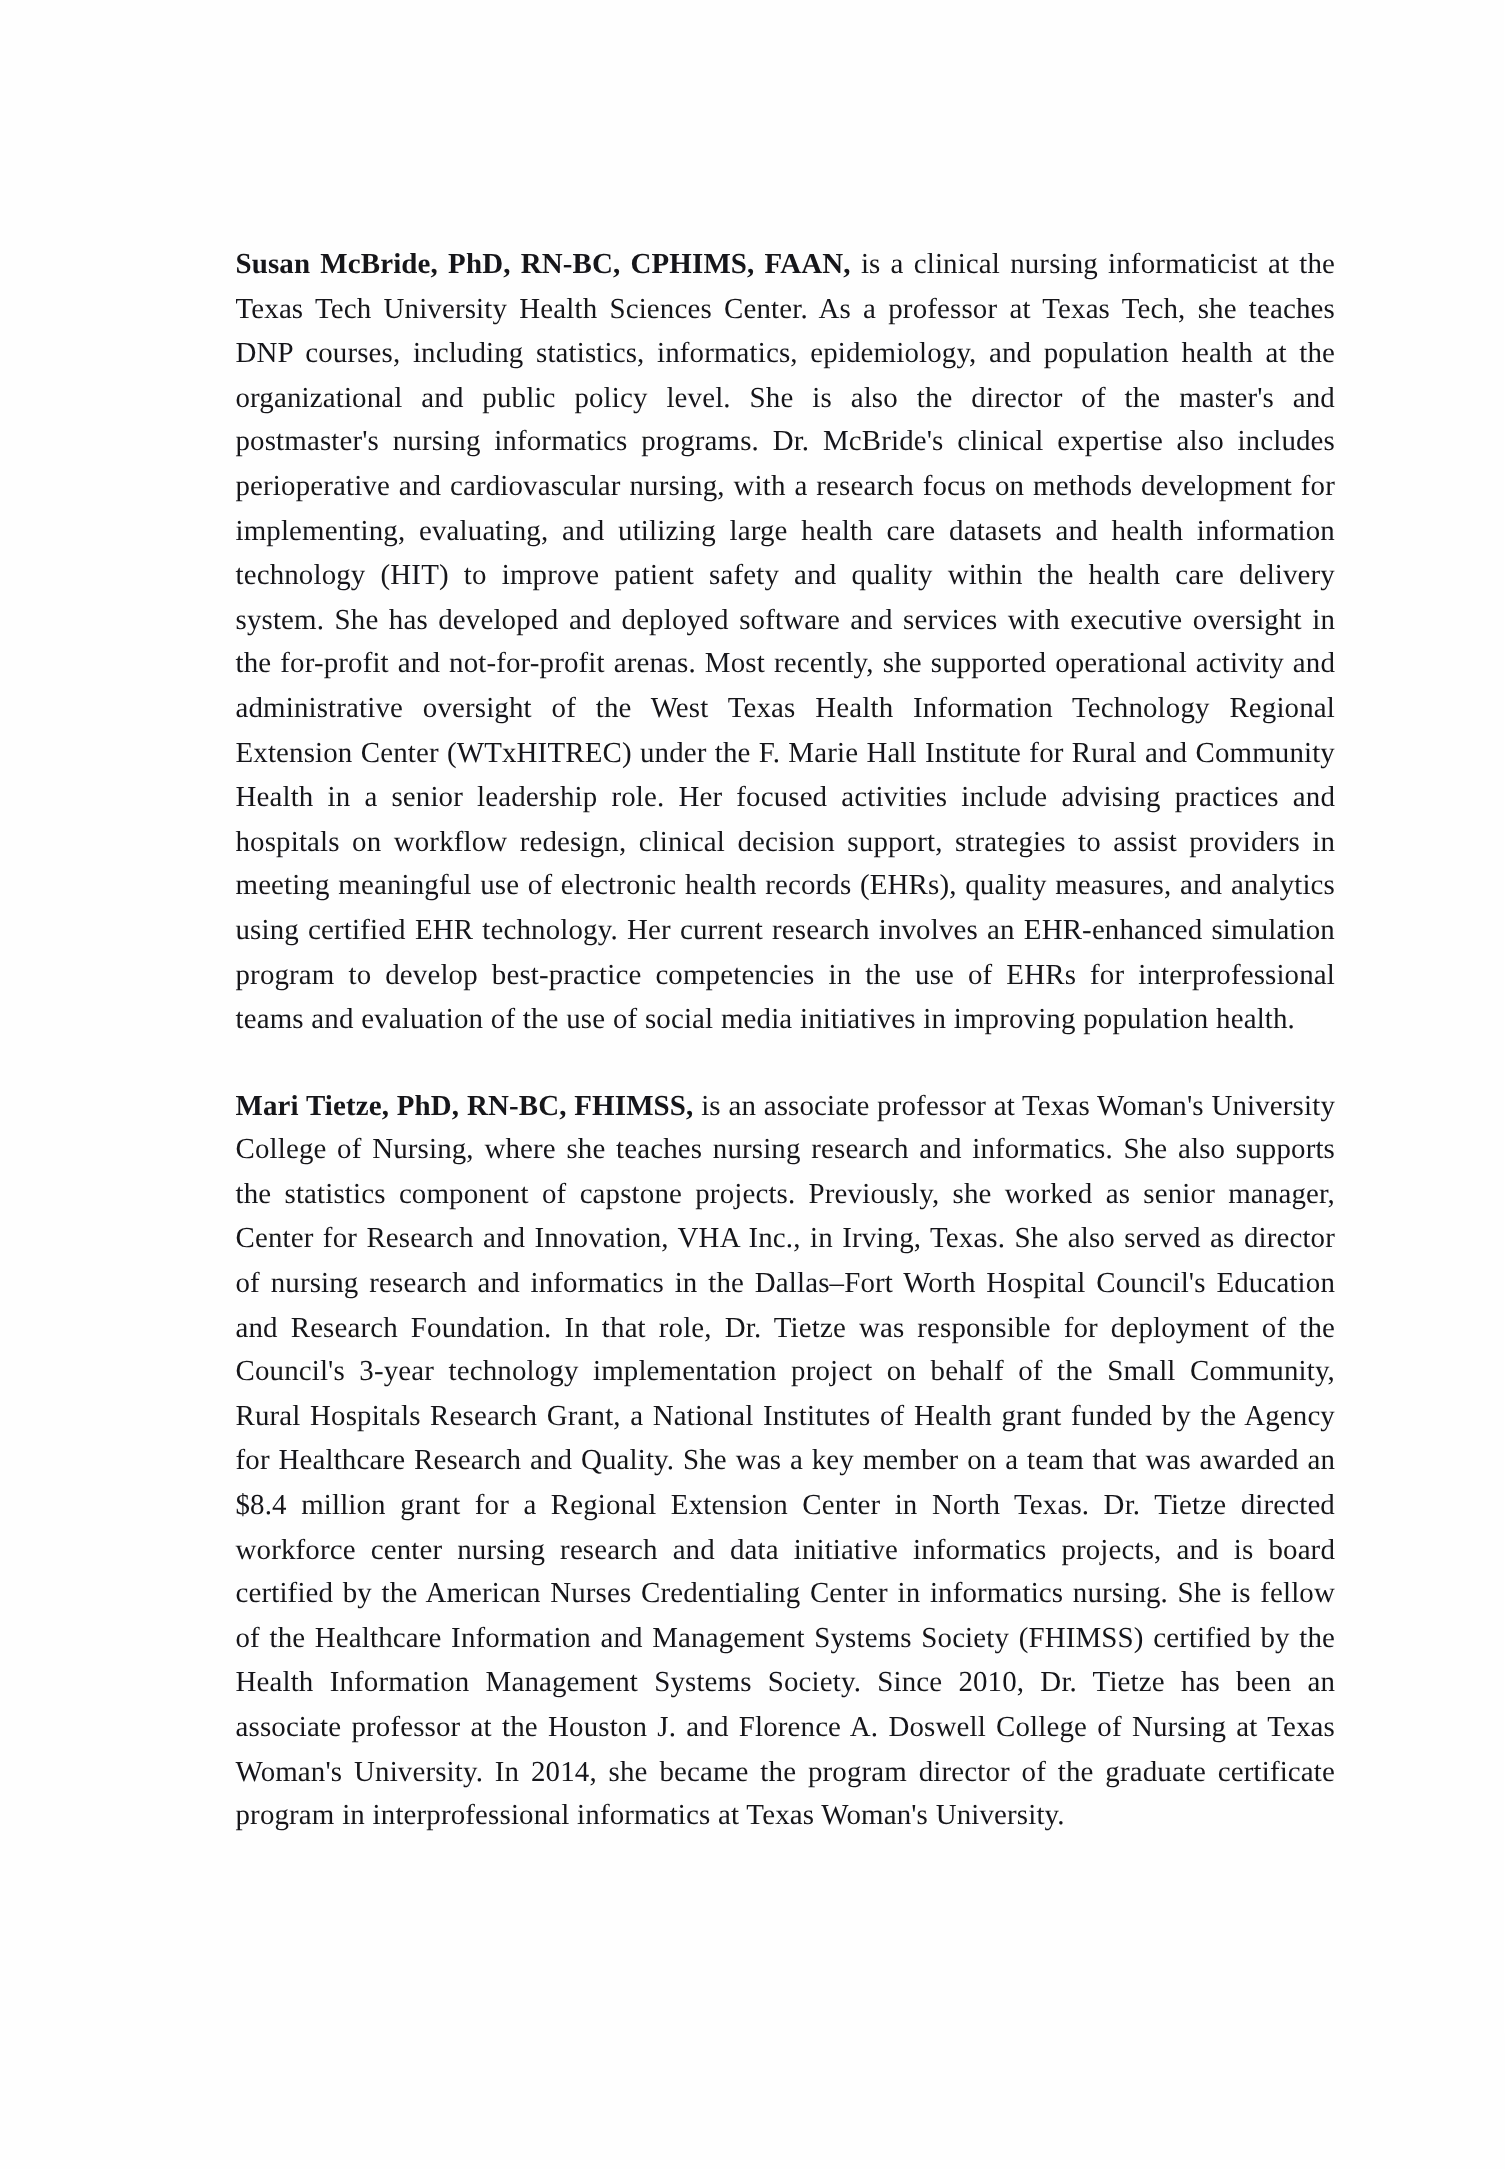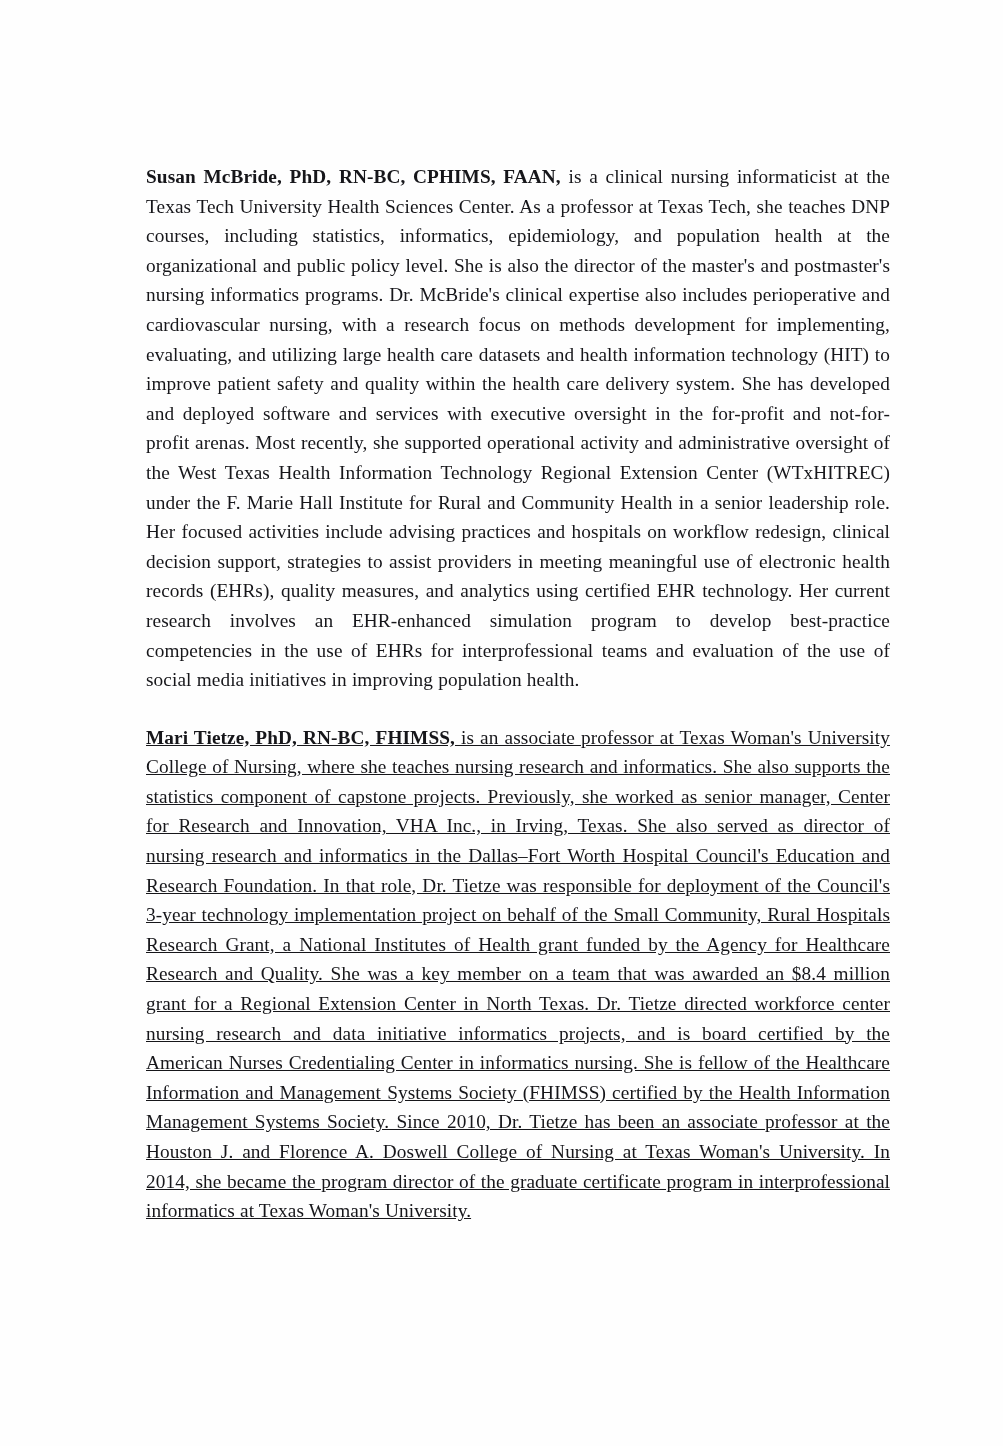--- a/index.html
+++ b/index.html
@@ -25,30 +25,29 @@
     position: absolute;
     left: 146px;
     top: 162px;
     width: 744px;
   }
   .bio-para {
     font-size: 19.3px;
     line-height: 29.6px;
     text-align: justify;
     text-justify: inter-word;
-    margin: 0 0 28px 0;
+    margin: 0 0 28px 11px;
     color: #16161a;
     letter-spacing: 0.005em;
     word-spacing: 0.01em;
     -webkit-hyphens: auto;
     hyphens: auto;
   }
   .bio-para:last-child {
     margin-bottom: 0;
-    text-decoration: underline;
   }
   .bio-name {
     font-weight: bold;
   }
 </style>
 </head>
 <body>
 
 <div class="page">
   <div class="content">

